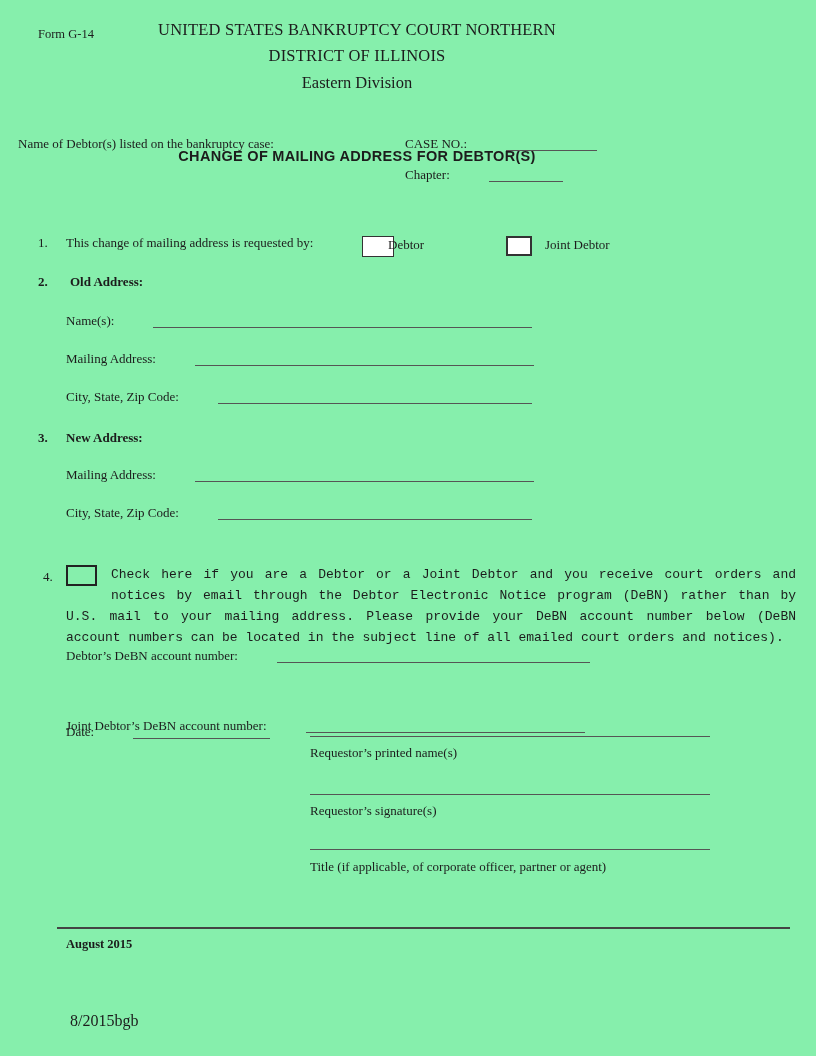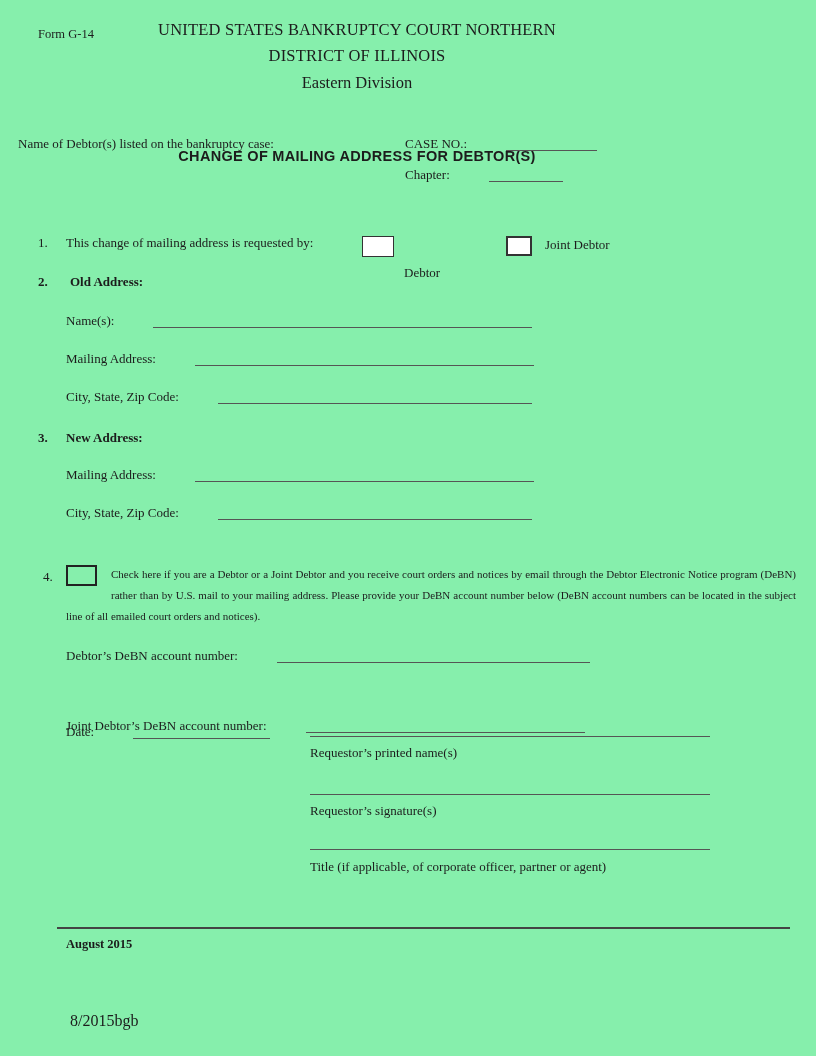--- a/index.html
+++ b/index.html
@@ -14,21 +14,21 @@
   .form-title{font-family:"Liberation Sans", sans-serif; font-weight:bold; font-size:14.5px; letter-spacing:0.3px;}
   .form-number{font-size:12.5px;}
   .txt{font-size:13px; line-height:16px;}
   .bold{font-weight:bold;}
   .fieldrow{display:flex; gap:33px;}
   .fieldrow .lbl{white-space:nowrap; font-size:13px;}
   .fill-line{flex:1; border-bottom:1px solid #555; margin:0 0 2px 6px; min-height:14px; font-size:13px;}
   .checkbox{border:1.5px solid #333; background:#fff; box-sizing:border-box;}
   .checkbox.thick{border-width:2px;}
   .sig-line{border-top:1px solid #555; height:0;}
-  .para{font-size:11px; line-height:21px; text-align:justify;}
+  .para{font-size:13px; line-height:21px; text-align:justify;font-family:Liberation Mono, monospace;}
   .cb-float{float:left; width:27px; height:17px; border:2px solid #222; margin:1px 14px 3px 0;}
   .footer-rule{border-top:2px solid #444; height:0;}
   .footer-txt{font-size:12.5px; line-height:21px; font-weight:bold;}
   .revcode{font-size:16px;}
 </style>
 </head>
 <body>
 
 <div class="page">
 
@@ -44,21 +44,21 @@
     <span class="fill-line"></span>
   </div>
   <div class="abs fieldrow" style="left:405px; top:167px; width:158px;">
     <span class="lbl">Chapter:</span>
     <span class="fill-line"></span>
   </div>
 
   <div class="abs txt" style="left:38px; top:235px;">1.</div>
   <div class="abs txt" style="left:66px; top:235px;">This change of mailing address is requested by:</div>
   <div class="abs checkbox" style="left:362px; top:236px; width:32px; height:21px;"></div>
-  <div class="abs txt" style="left:404px; top:237px;margin-top:28px;">Debtor</div>
+  <div class="abs txt" style="left:388px; top:237px;">Debtor</div>
   <div class="abs checkbox thick" style="left:506px; top:236px; width:26px; height:20px;"></div>
   <div class="abs txt" style="left:545px; top:237px;">Joint Debtor</div>
 
   <div class="abs txt bold" style="left:38px; top:274px;">2.</div>
   <div class="abs txt bold" style="left:70px; top:274px;">Old Address:</div>
 
   <div class="abs fieldrow" style="left:66px; top:313px; width:466px;">
     <span class="lbl">Name(s):</span>
     <span class="fill-line"></span>
   </div>

